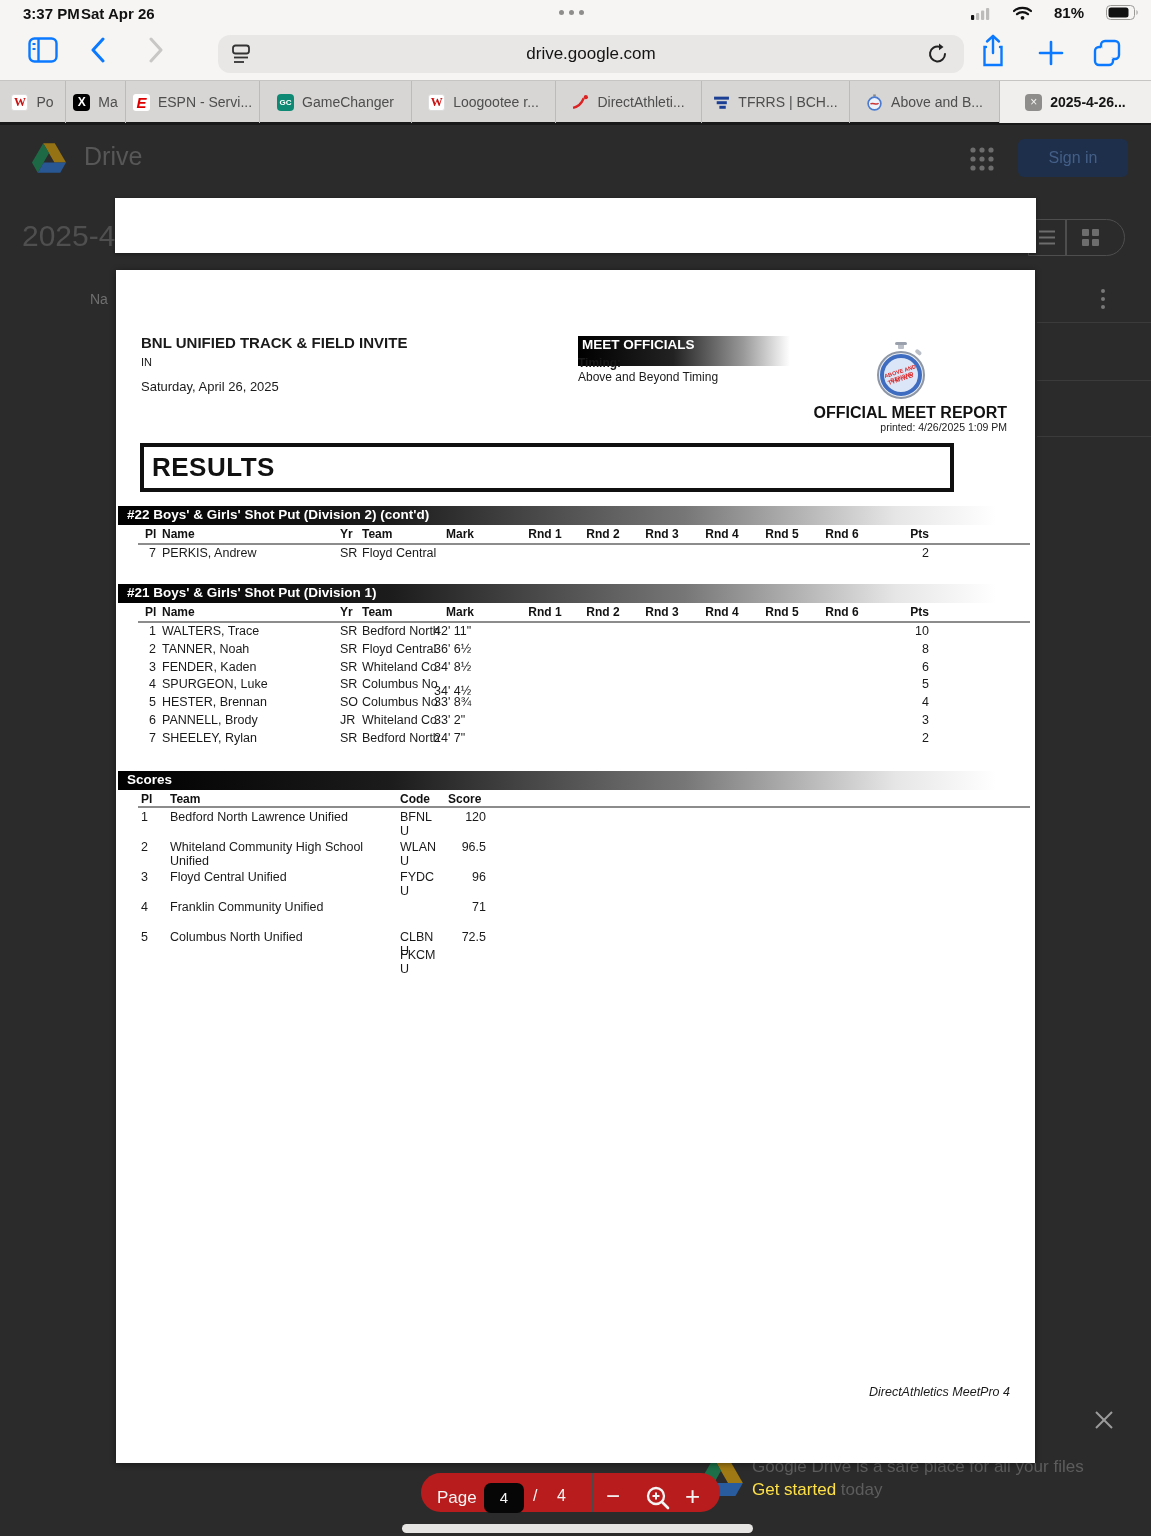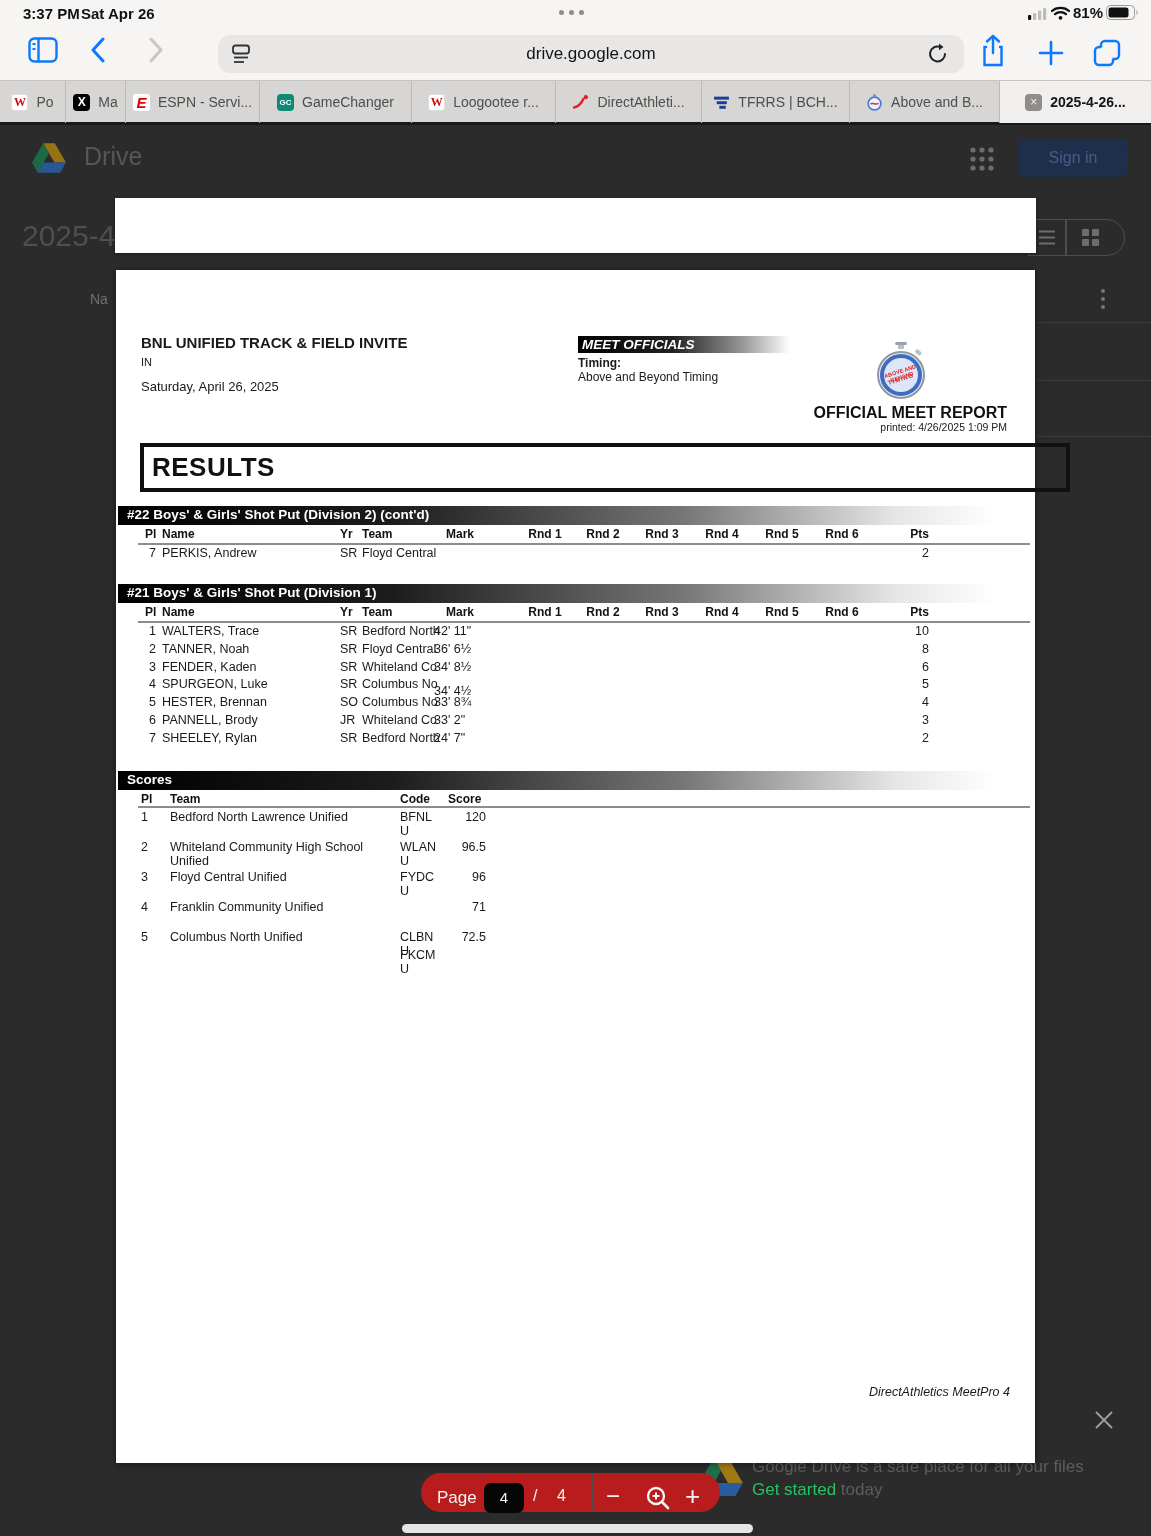--- a/index.html
+++ b/index.html
@@ -6,21 +6,21 @@
   html,body { width:1151px; height:1536px; }
   body { font-family:"Liberation Sans", sans-serif; background:#2b2b2b; position:relative; overflow:hidden; }
   .abs { position:absolute; }
 
   
   .status-bar { position:absolute; left:0; top:0; width:1151px; height:28px; background:#f6f5f4; z-index:40; }
   .st-time { position:absolute; left:23px; top:5px; font-size:15px; font-weight:700; color:#111; }
   .st-date { position:absolute; left:81px; top:5px; font-size:15px; font-weight:700; color:#111; }
   .st-dots { position:absolute; left:559px; top:10px; display:flex; gap:5px; }
   .st-dots i { width:5px; height:5px; border-radius:50%; background:#8f8d8b; }
-  .st-right { position:absolute; right:12px; top:4px; display:flex; align-items:center; gap:3px; }
+  .st-right { position:absolute; right:12px; top:4px; display:flex; align-items:center; gap:22px; }
   .st-batt-pct { font-size:15px; font-weight:600; color:#111; }
 
   
   .nav-bar { position:absolute; left:0; top:28px; width:1151px; height:52px; background:#f6f5f4; z-index:40; }
   .url-pill { position:absolute; left:218px; top:7px; width:746px; height:38px; background:#e8e7e5; border-radius:12px; }
   .url-text { position:absolute; left:0; right:0; top:9px; text-align:center; font-size:17px; color:#141414; }
   .nav-ic { position:absolute; top:8px; }
 
   
   .tab-bar { position:absolute; left:0; top:80px; width:1151px; height:42px; background:#d7d6d4; display:flex; z-index:40; border-top:1px solid #c6c5c3; }
@@ -41,42 +41,42 @@
   .signin-btn { position:absolute; left:1018px; top:14px; width:110px; height:38px; background:#1d2f4b; border-radius:6px; color:#445f87; font-size:16px; display:flex; align-items:center; justify-content:center; }
   .file-title { position:absolute; left:22px; top:94px; font-size:30px; color:#4f4f4f; }
   .col-na { position:absolute; left:90px; top:166px; font-size:14px; color:#6f6f6f; }
   .view-toggle { position:absolute; left:1028px; top:94px; width:97px; height:37px; border:1.5px solid #4e4e4e; border-radius:0 19px 19px 0; }
   .view-toggle .divider { position:absolute; left:36px; top:0; bottom:0; width:1.5px; background:#4e4e4e; }
   .kebab { position:absolute; left:1101px; top:164px; display:flex; flex-direction:column; gap:4px; }
   .kebab i { width:4px; height:4px; border-radius:50%; background:#787878; }
   .row-line { position:absolute; left:1037px; width:114px; height:1px; background:#3b3b3b; }
   .promo-l1 { position:absolute; left:752px; top:1332px; font-size:17px; color:#5d5d5d; z-index:1; }
   .promo-l2 { position:absolute; left:752px; top:1355px; font-size:17px; z-index:1; }
-  .promo-link { color:#22c55e; }
+  .promo-link { color:#fde047; }
   .promo-rest { color:#5d5d5d; }
   .promo-close { position:absolute; left:1093px; top:1284px; width:22px; height:22px; z-index:1; }
   .promo-logo { position:absolute; left:699px; top:1333px; width:44px; height:38px; opacity:.55; z-index:1; }
 
   
   .preview-topbar { position:absolute; left:115px; top:73px; width:921px; height:55px; background:#fff; box-shadow:0 1px 4px rgba(0,0,0,.4); z-index:2; }
   .page { position:absolute; left:116px; top:145px; width:919px; height:1193px; background:#fff; box-shadow:0 1px 6px rgba(0,0,0,.45); z-index:2; }
 
   
   .doc-title { position:absolute; left:25px; top:64px; font-size:15px; font-weight:700; color:#1a1a1a; }
   .doc-state { position:absolute; left:25px; top:86px; font-size:11px; color:#1a1a1a; }
   .doc-date  { position:absolute; left:25px; top:109px; font-size:13px; color:#1a1a1a; }
-  .off-band { position:absolute; left:462px; top:66px; width:212px; height:17px; background:linear-gradient(90deg,#000 0%,#222 45%,#999 78%,#fff 100%); color:#fff; font-size:13.5px; font-weight:700; padding:1px 0 13px 4px;font-style:italic; }
+  .off-band { position:absolute; left:462px; top:66px; width:212px; height:30px; background:linear-gradient(90deg,#000 0%,#222 45%,#999 78%,#fff 100%); color:#fff; font-size:13.5px; font-weight:700; padding:1px 0 13px 4px; }
   .off-timing-l { position:absolute; left:462px; top:86px; font-size:12px; font-weight:700; color:#1a1a1a; }
   .off-timing-v { position:absolute; left:462px; top:100px; font-size:12px; color:#1a1a1a; }
   .meet-logo { position:absolute; left:758px; top:72px; width:54px; height:60px; }
   .logo-t1 { position:absolute; left:4px; top:26px; width:46px; font-size:5.5px; font-weight:700; color:#d22; transform:rotate(-18deg); text-align:center; }
   .logo-t2 { position:absolute; left:10px; top:34px; width:34px; font-size:6px; font-weight:700; color:#d22; transform:rotate(-18deg); text-align:center; letter-spacing:1px; }
   .report-title { position:absolute; right:28px; top:134px; font-size:16px; font-weight:700; color:#111; }
   .report-printed { position:absolute; right:28px; top:151px; font-size:10.5px; color:#222; }
-  .results-box { position:absolute; left:24px; top:173px; width:930px; height:49px; border:4px solid #101010;padding-left:9px; }
+  .results-box { position:absolute; left:24px; top:173px; width:814px; height:49px; border:4px solid #101010;padding-left:9px; }
   .results-box span { position:absolute; left:8px; top:5px; font-size:26px; font-weight:700; letter-spacing:.5px; color:#111; }
   .doc-footer { position:absolute; right:25px; top:1115px; font-size:12.5px; font-style:italic; color:#1a1a1a; }
 
   .rtable { position:absolute; left:0; width:919px; }
   .band { position:absolute; left:2px; top:0; width:915px; height:19px; background:linear-gradient(90deg,#000 0%,#1c1c1c 30%,#777 62%,#e6e6e6 85%,#fff 96%); color:#fff; font-size:13.5px; font-weight:700; padding:1px 0 0 9px; }
   .hcell { position:absolute; font-size:12px; font-weight:700; color:#111; white-space:nowrap; }
   .rule { position:absolute; left:22px; width:892px; height:2px; background:#8c8c8c; }
   .rcell { position:absolute; font-size:12.5px; color:#1a1a1a; white-space:nowrap; }
   .wrapcell { white-space:normal; line-height:14px; }
   .prelines { white-space:pre-line; line-height:14px; }

